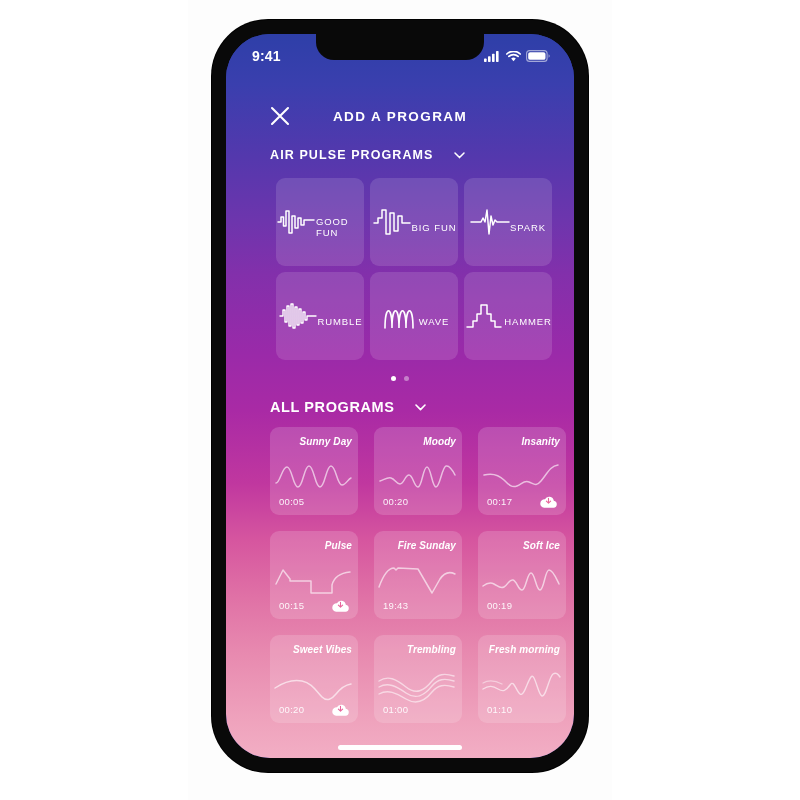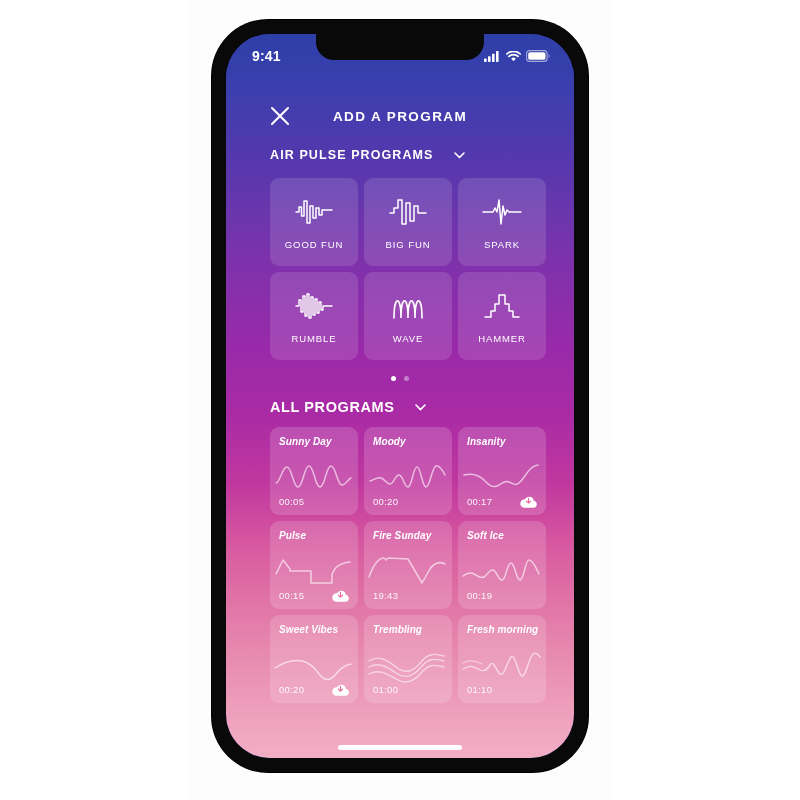--- a/index.html
+++ b/index.html
@@ -162,24 +162,25 @@
     grid-template-columns: repeat(3, 88px);
     gap: 6px;
     padding: 0 0 0 44px;
     margin-top: 16px;
   }
   .pulse-tile {
     width: 88px; height: 88px;
     border-radius: 9px;
     background: rgba(255,255,255,0.13);
     display: flex;
-    flex-direction: column;
+    flex-direction: row;
     align-items: center;
     justify-content: center;
     cursor: pointer;
+    margin-left: 6px;
   }
   .pulse-icon {
     height: 34px;
     display: flex;
     align-items: center;
     justify-content: center;
   }
   .pulse-label {
     margin-top: 10px;
     color: #ffffff;
@@ -201,23 +202,24 @@
     background: rgba(255,255,255,0.4);
     cursor: pointer;
   }
   .dot.active { background: #ffffff; }
 
   
   .all-wrap { margin-top: 18px; }
   .prog-grid {
     display: grid;
     grid-template-columns: repeat(3, 88px);
-    gap: 6px;
+    gap: 16px;
     padding: 0 0 0 44px;
     margin-top: 12px;
+    text-align: right;
   }
   .prog-card {
     position: relative;
     width: 88px; height: 88px;
     border-radius: 9px;
     background: rgba(255,255,255,0.16);
     overflow: hidden;
     cursor: pointer;
   }
   .prog-name {

